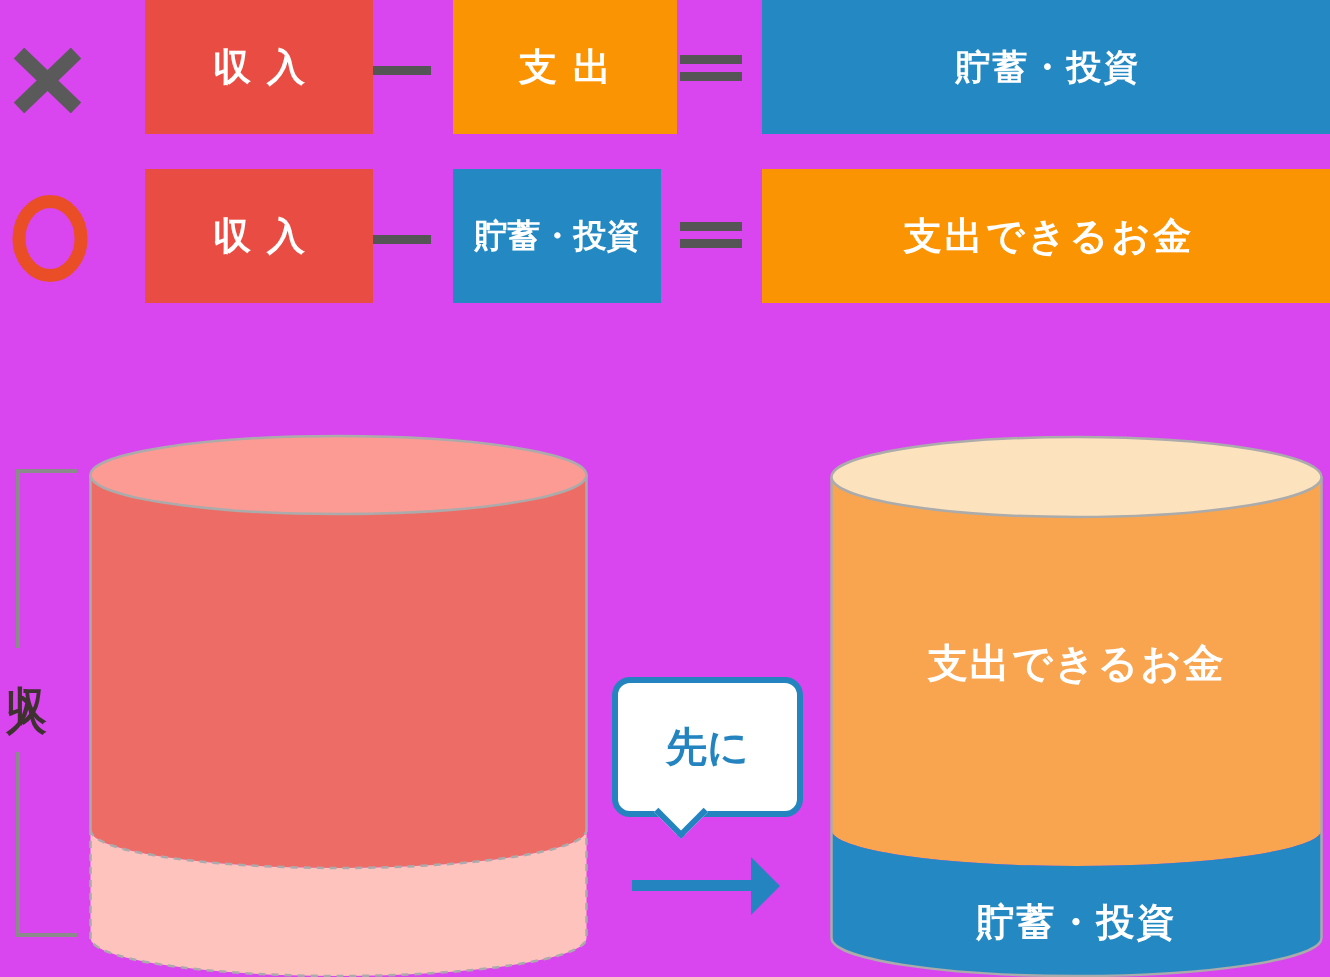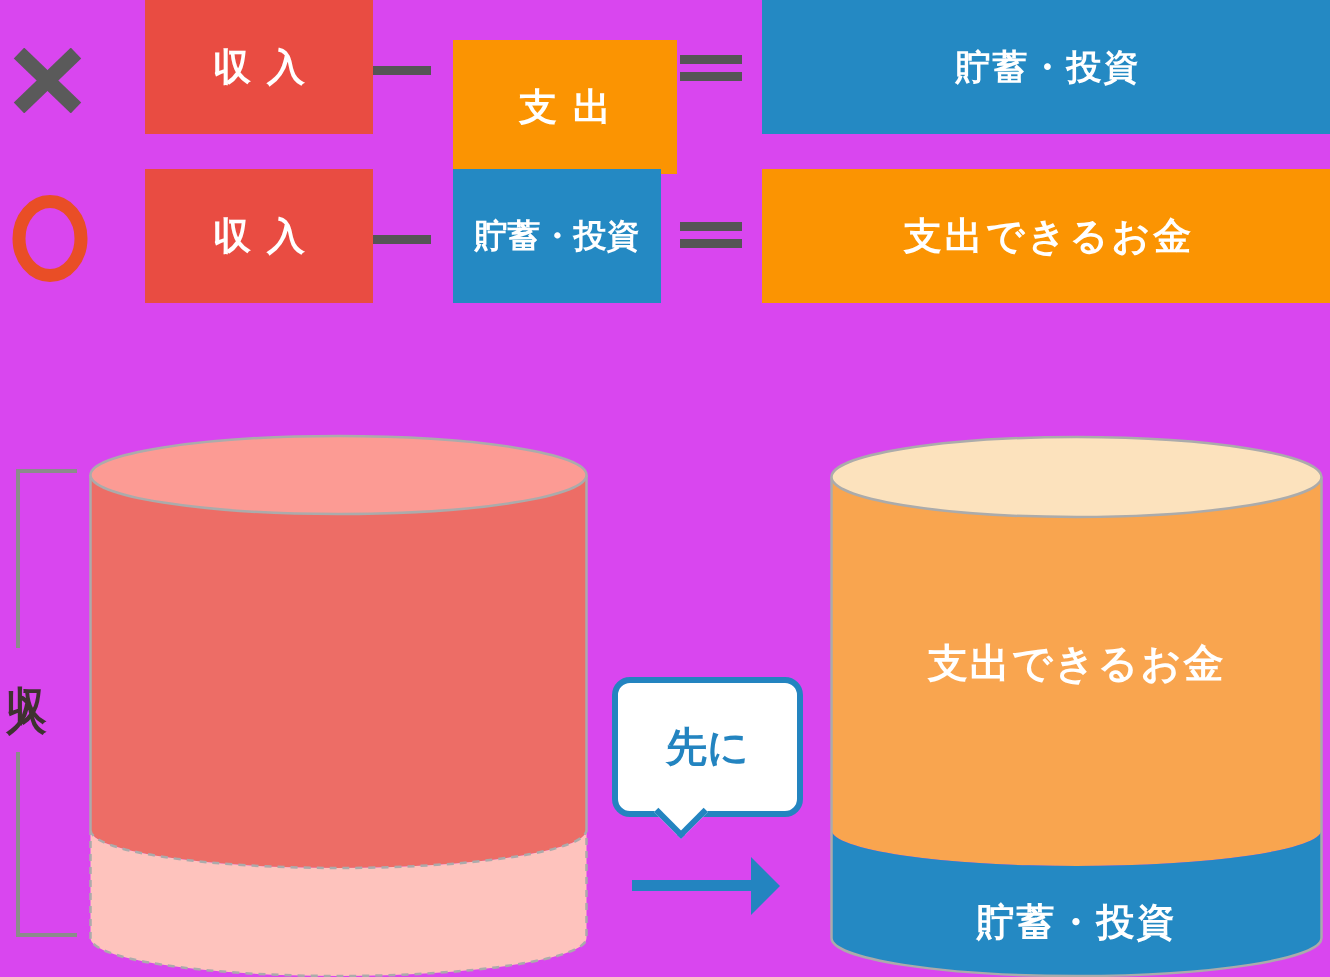--- a/index.html
+++ b/index.html
@@ -10,21 +10,21 @@
   .abs{position:absolute;}
   
   .eq-box{
     position:absolute;display:flex;align-items:center;justify-content:center;
     color:#fff;font-weight:bold;
   }
   .box-red{background:#E94C42;}
   .box-orange{background:#FB9402;}
   .box-blue{background:#2489C3;}
   #box-income-1{left:145px;top:0;width:212px;height:134px;font-size:38px;letter-spacing:16px;padding-left:16px;}
-  #box-expense-1{left:453px;top:0;width:208px;height:134px;font-size:38px;letter-spacing:16px;padding-left:16px;margin-top:40px;}
+  #box-expense-1{left:453px;top:0;width:208px;height:134px;font-size:38px;letter-spacing:16px;padding-left:16px;}
   #box-savings-1{left:762px;top:0;width:568px;height:134px;font-size:35px;letter-spacing:2px;padding-left:2px;}
   #box-income-2{left:145px;top:169px;width:212px;height:134px;font-size:38px;letter-spacing:16px;padding-left:16px;}
   #box-savings-2{left:453px;top:169px;width:208px;height:134px;font-size:33px;}
   #box-spendable-2{left:762px;top:169px;width:568px;height:134px;font-size:38px;letter-spacing:3px;padding-left:3px;}
   
   .minus-bar{position:absolute;width:58px;height:9px;background:#555555;}
   #minus-1{left:373px;top:66px;}
   #minus-2{left:373px;top:235px;}
   .equals{position:absolute;width:62px;height:26px;}
   .equals .bar{position:absolute;left:0;width:62px;height:9px;background:#555555;}

